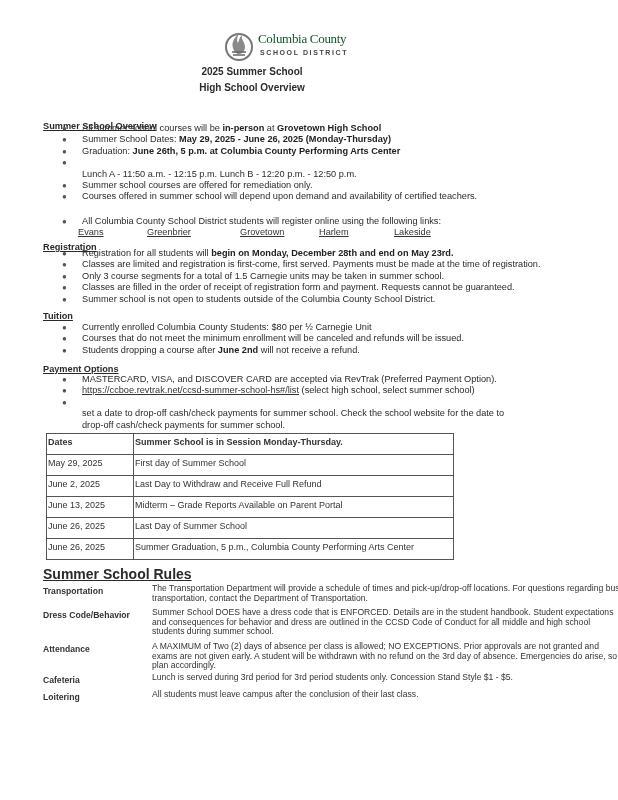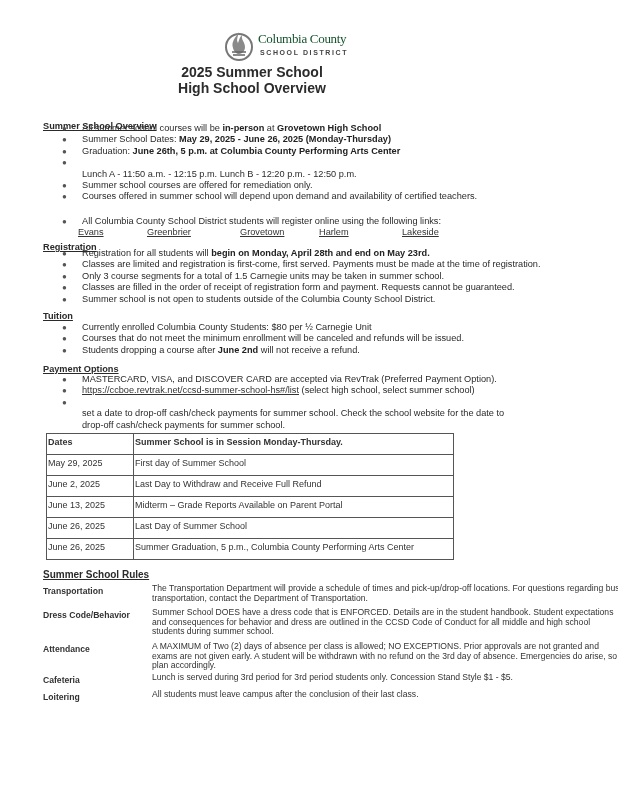--- a/index.html
+++ b/index.html
@@ -5,35 +5,35 @@
   html, body { margin: 0; padding: 0; background: #ffffff; }
   body { width: 618px; height: 800px; position: relative; overflow: hidden; color: #2a2a2a;
          font-family: "Liberation Sans", sans-serif; font-size: 9.2px; line-height: 11.4px; }
   .abs { position: absolute; }
   .logo { left: 222px; top: 26px; width: 190px; height: 40px; }
   .logo-mark { position: absolute; left: 0; top: 2px; width: 34px; height: 34px; }
   .logo-name { position: absolute; left: 36px; top: 3px; font-family: "Liberation Serif", serif;
                font-size: 13px; line-height: 20px; color: #14532d; letter-spacing: -0.3px; white-space: nowrap; }
   .logo-sub { position: absolute; left: 38px; top: 23px; font-size: 7px; line-height: 8px; font-weight: bold;
               letter-spacing: 1.6px; color: #444; white-space: nowrap; }
-  .title { left: 0; width: 504px; text-align: center; font-weight: bold; font-size: 14px; line-height: 16px; color: #2c2c2c; }
+  .title { left: 0; width: 504px; text-align: center; font-weight: bold; font-size: 10px; line-height: 16px; color: #2c2c2c; }
   .h { font-weight: bold; text-decoration: underline; font-size: 9.2px; color: #2a2a2a; left: 43px; }
   ul { margin: 0; padding: 0; list-style: none; }
   li { position: relative; padding-left: 0; white-space: nowrap; }
   .bul { position: absolute; left: -20px; top: 0; color: #555; font-size: 8px; }
   .blist { left: 82px; }
   b { font-weight: bold; color: #222; }
   .link { text-decoration: underline; color: #333; }
   .links-row { left: 78px; width: 400px; height: 12px; padding-left: 28px; }
   .links-row span { position: absolute; top: 0; }
   table.sched { position: absolute; left: 46px; top: 433px; width: 408px; border-collapse: collapse; font-size: 9px; }
   table.sched td { border: 1px solid #555; padding: 3px 5px 5px 1px; height: 12px; vertical-align: top; color: #333; }
   table.sched td.c1 { width: 80px; }
   table.sched tr.hdr td { font-weight: bold; }
-  .rules-h { left: 43px; top: 569px; font-weight: bold; text-decoration: underline; font-size: 10px; }
+  .rules-h { left: 43px; top: 569px; font-weight: bold; text-decoration: underline; font-size: 14px; }
   .rule { left: 43px; width: 570px; }
   .rule .lbl { position: absolute; left: 0; top: 2px; font-weight: bold; font-size: 8.6px; color: #333; }
   .rule .txt { position: absolute; left: 109px; top: 0; font-size: 8.6px; line-height: 9.6px; width: 470px; color: #333; }
 </style>
 </head>
 <body>
 
 <div class="abs logo">
   <svg class="logo-mark" viewBox="0 0 34 34">
     <circle cx="17" cy="19" r="13" fill="none" stroke="#777" stroke-width="2"></circle>
@@ -58,24 +58,24 @@
 
 <div class="abs h" style="top:218px;margin-top:24px;">Registration</div>
 <ul class="abs blist" style="top:216px;">
   <li><span class="bul">●</span><span>All Columbia County School District students will register online using the following links:</span></li>
 </ul>
 <div class="abs links-row" style="top:227px;">
   <span class="link" style="left:0px;">Evans</span>
   <span class="link" style="left:69px;">Greenbrier</span>
   <span class="link" style="left:162px;">Grovetown</span>
   <span class="link" style="left:241px;">Harlem</span>
-  <span class="link" style="left:324px;">Lakeside</span>
+  <span class="link" style="left:316px;">Lakeside</span>
 </div>
 <ul class="abs blist" style="top:248px;">
-  <li><span class="bul">●</span><span>Registration for all students will </span><b>begin on Monday, April 28th and end on May 23rd.</b></li>
+  <li><span class="bul">●</span><span>Registration for all students will </span><b>begin on Monday, December 28th and end on May 23rd.</b></li>
   <li><span class="bul">●</span><span>Classes are limited and registration is first-come, first served.  Payments must be made at the time of registration.</span></li>
   <li><span class="bul">●</span><span>Only 3 course segments for a total of 1.5 Carnegie units may be taken in summer school.</span></li>
   <li><span class="bul">●</span><span>Classes are filled in the order of receipt of registration form and payment.  Requests cannot be guaranteed.</span></li>
   <li><span class="bul">●</span><span>Summer school is not open to students outside of the Columbia County School District.</span></li>
 </ul>
 
 <div class="abs h" style="top:311px;">Tuition</div>
 <ul class="abs blist" style="top:322px;">
   <li><span class="bul">●</span><span>Currently enrolled Columbia County Students:  $80 per ½ Carnegie Unit</span></li>
   <li><span class="bul">●</span><span>Courses that do not meet the minimum enrollment will be canceled and refunds will be issued.</span></li>

